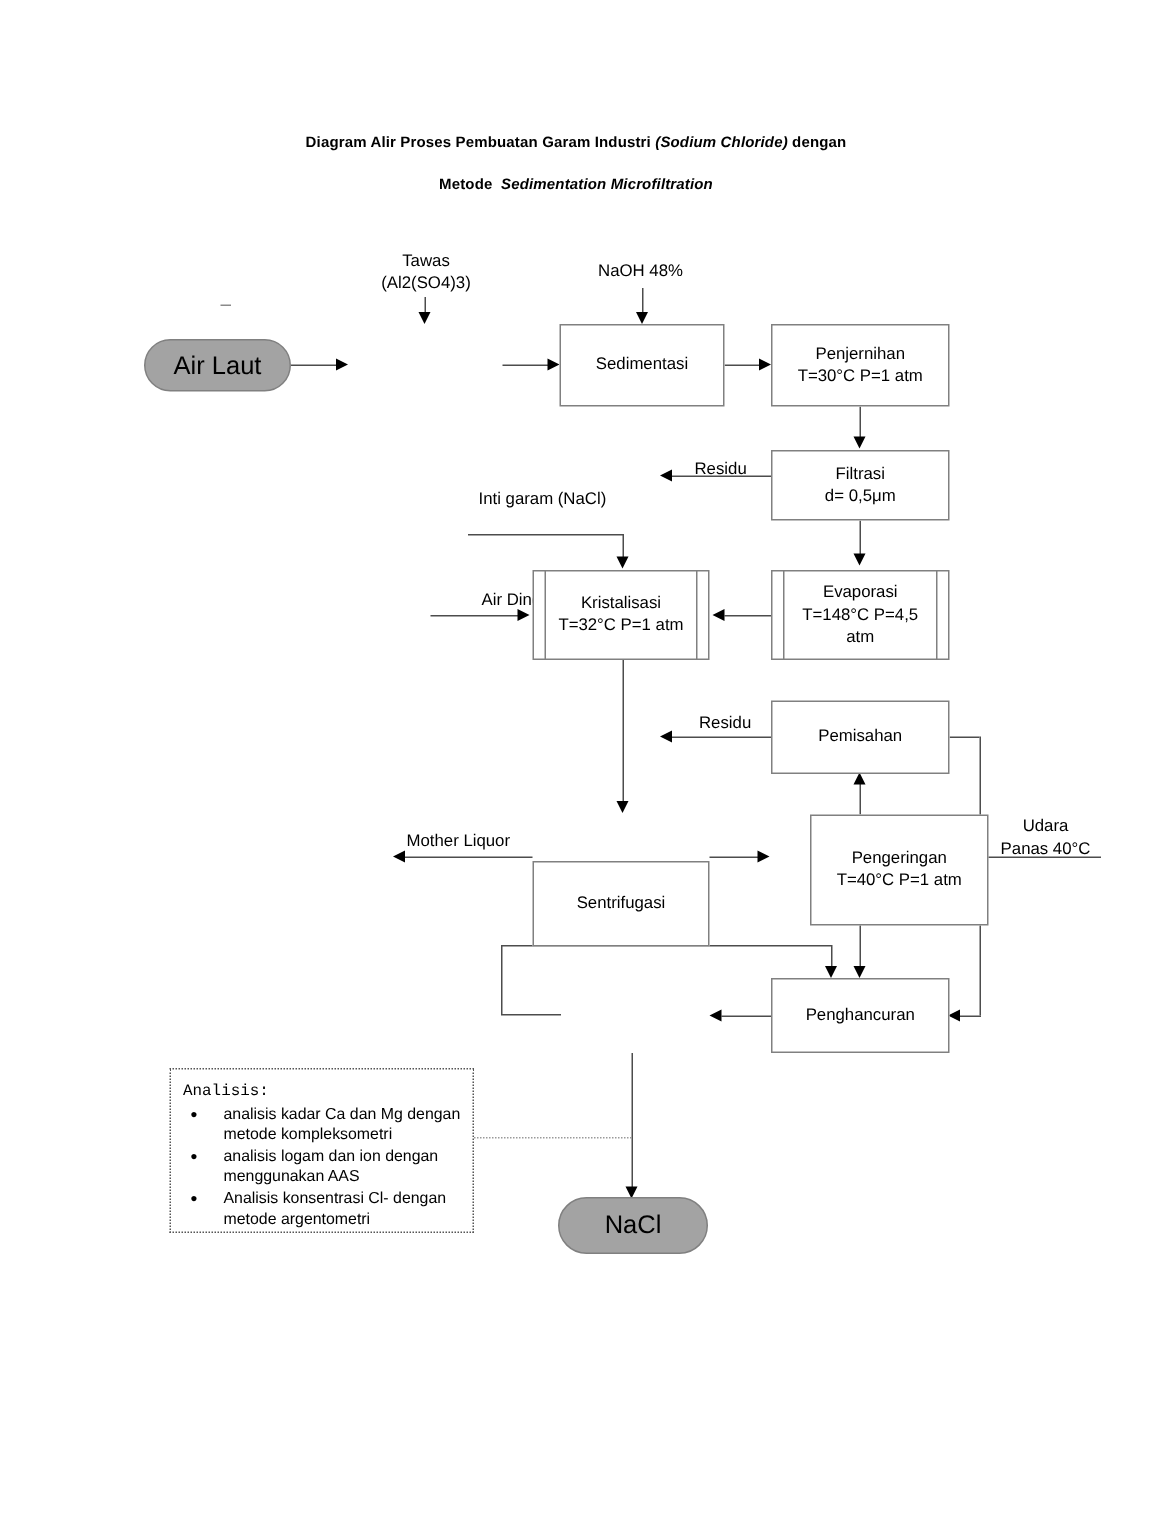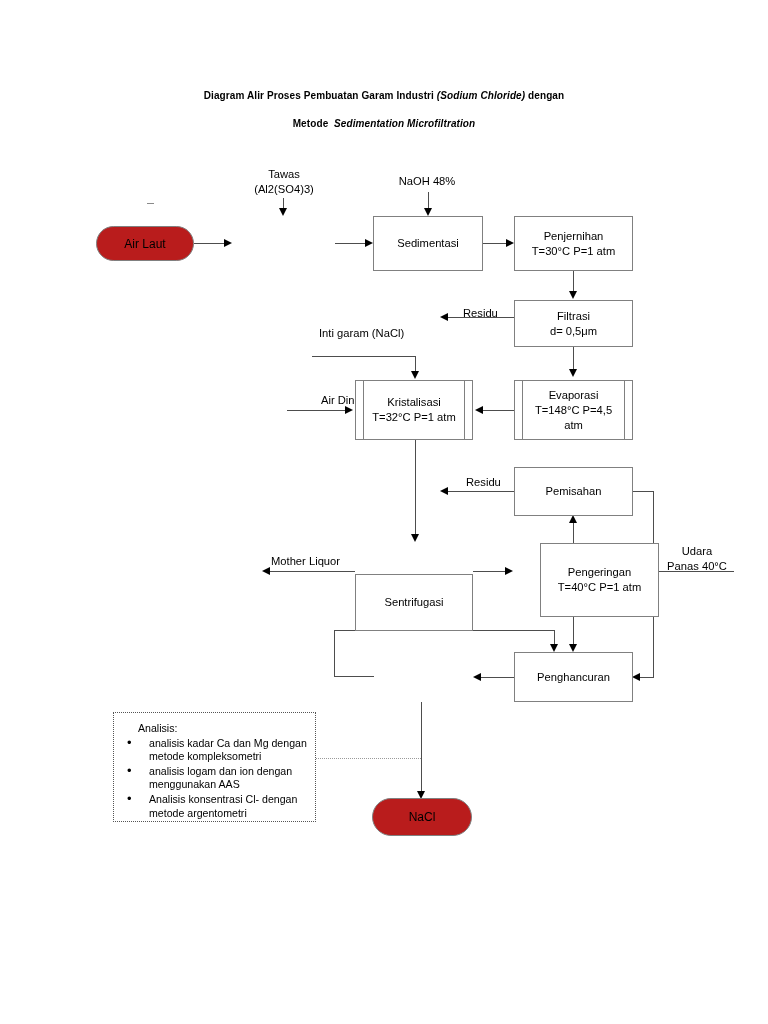--- a/index.html
+++ b/index.html
@@ -67,25 +67,25 @@
   }
   .node.unit::before { left: 7px; }
   .node.unit::after  { right: 7px; }
 
   
   .terminator {
     position: absolute;
     box-sizing: border-box;
     border: 1px solid #808080;
     border-radius: 999px;
-    background: #b91c1c;
+    background: #a3a3a3;
     display: flex;
     align-items: center;
     justify-content: center;
-    font-size: 12px;
+    font-size: 17px;
     color: #000;
   }
 
   
   .lab {
     position: absolute;
     font-size: 11.2px;
     line-height: 14.5px;
     color: #000;
     white-space: pre-line;
@@ -113,21 +113,21 @@
   
   .note-box {
     position: absolute;
     box-sizing: border-box;
     border: 1px dotted #555;
     background: #ffffff;
     padding: 9px 8px 6px 8px;
     font-size: 10.6px;
     line-height: 13.6px;
   }
-  .note-title { margin: 0 0 1px 16px; }
+  .note-title { margin: 0 0 1px 0; font-family: Liberation Mono, monospace; }
   .note-list { margin: 0; padding: 0; list-style: none; }
   .note-list li {
     position: relative;
     padding-left: 27px;
     margin-bottom: 1px;
   }
   .note-list li .bullet {
     position: absolute;
     left: 5px;
     top: -1px;

